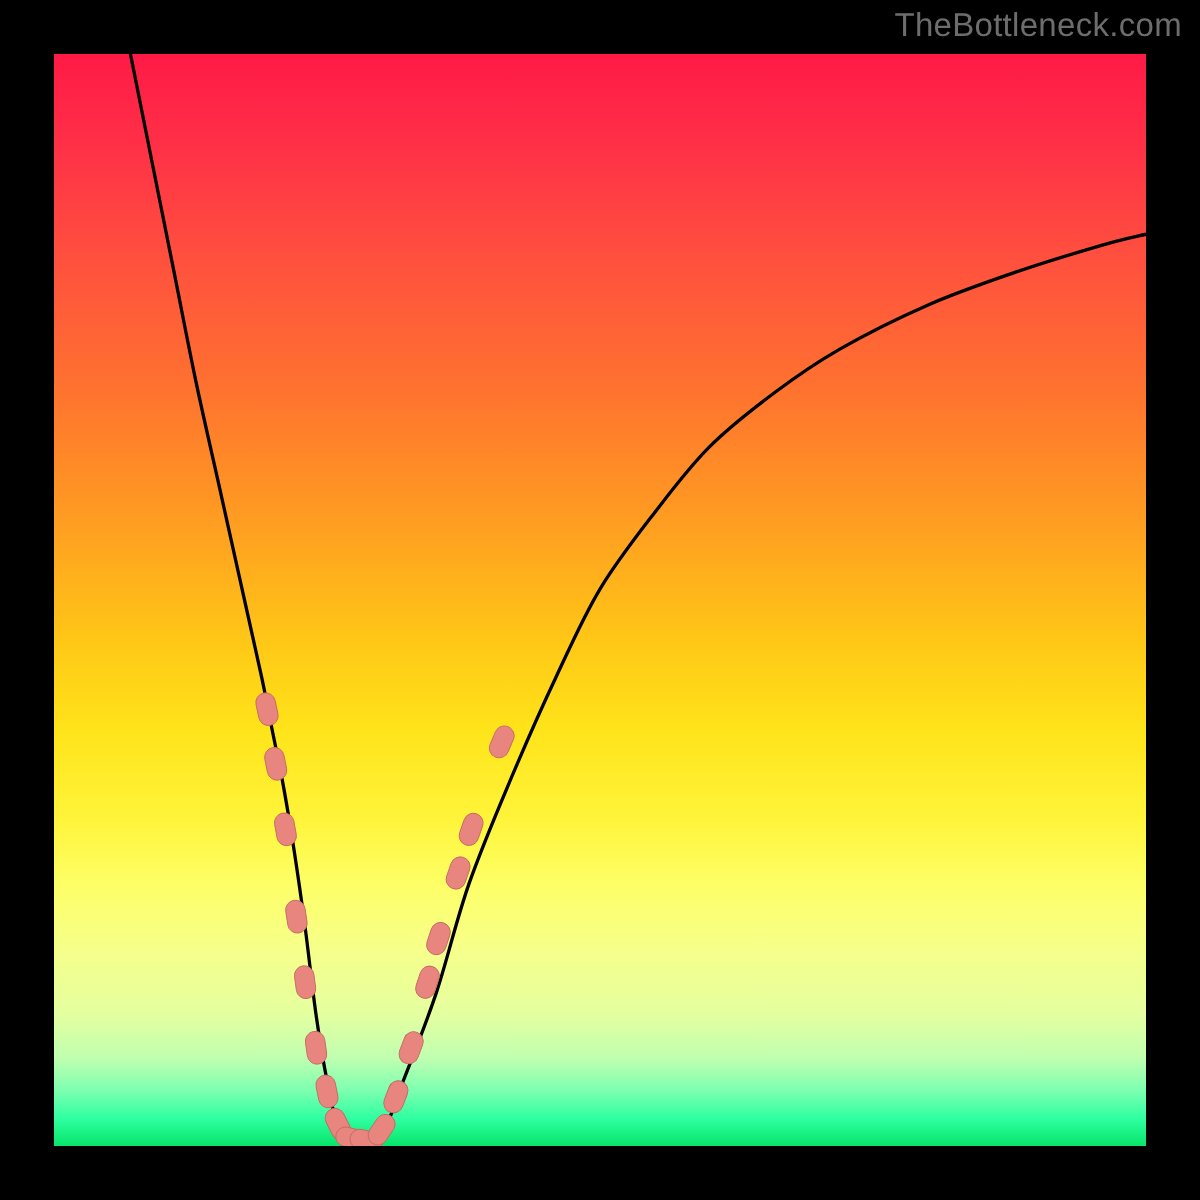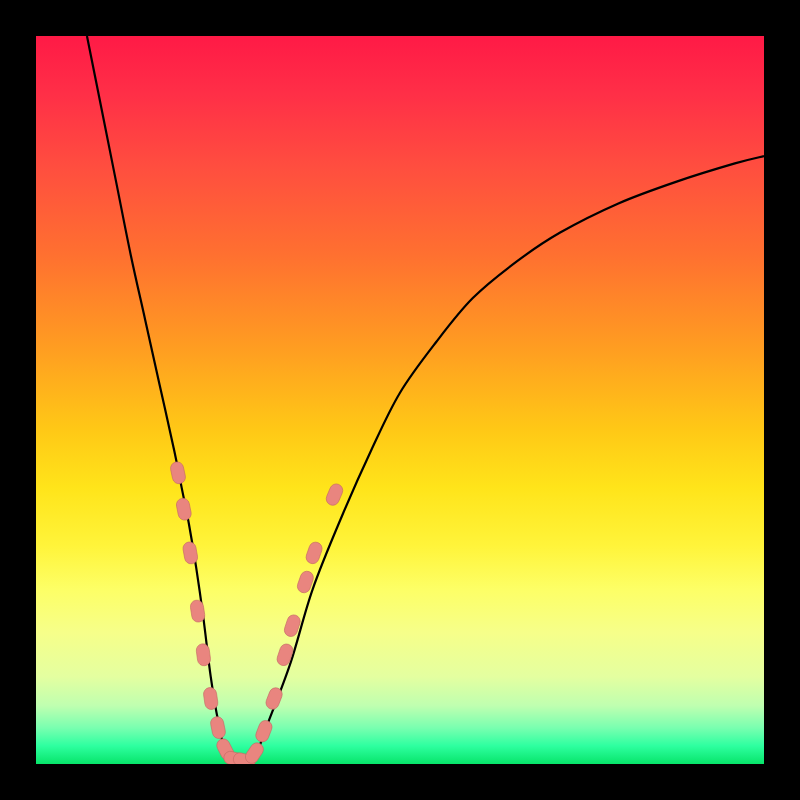--- a/index.html
+++ b/index.html
@@ -82,13 +82,14 @@
           <rect x="216.9" y="688.7" width="22" height="13" rx="6.5" ry="6.5" fill="#e9857f" stroke="#c46a64" stroke-width="0.6" transform="rotate(-69.0 227.9 695.2)"></rect>
           <rect x="227.1" y="656.0" width="22" height="13" rx="6.5" ry="6.5" fill="#e9857f" stroke="#c46a64" stroke-width="0.6" transform="rotate(-69.0 238.1 662.5)"></rect>
           <rect x="238.0" y="612.3" width="22" height="13" rx="6.5" ry="6.5" fill="#e9857f" stroke="#c46a64" stroke-width="0.6" transform="rotate(-71.6 249.0 618.8)"></rect>
           <rect x="245.3" y="583.2" width="22" height="13" rx="6.5" ry="6.5" fill="#e9857f" stroke="#c46a64" stroke-width="0.6" transform="rotate(-71.6 256.3 589.7)"></rect>
           <rect x="258.4" y="539.5" width="22" height="13" rx="6.5" ry="6.5" fill="#e9857f" stroke="#c46a64" stroke-width="0.6" transform="rotate(-70.7 269.4 546.0)"></rect>
           <rect x="267.1" y="510.4" width="22" height="13" rx="6.5" ry="6.5" fill="#e9857f" stroke="#c46a64" stroke-width="0.6" transform="rotate(-70.7 278.1 516.9)"></rect>
           <rect x="287.5" y="452.1" width="22" height="13" rx="6.5" ry="6.5" fill="#e9857f" stroke="#c46a64" stroke-width="0.6" transform="rotate(-67.2 298.5 458.6)"></rect>
         </g>
     </svg>
   </div>
+  <div class="watermark">TheBottleneck.com</div>
 </div>
 
 </body></html>

